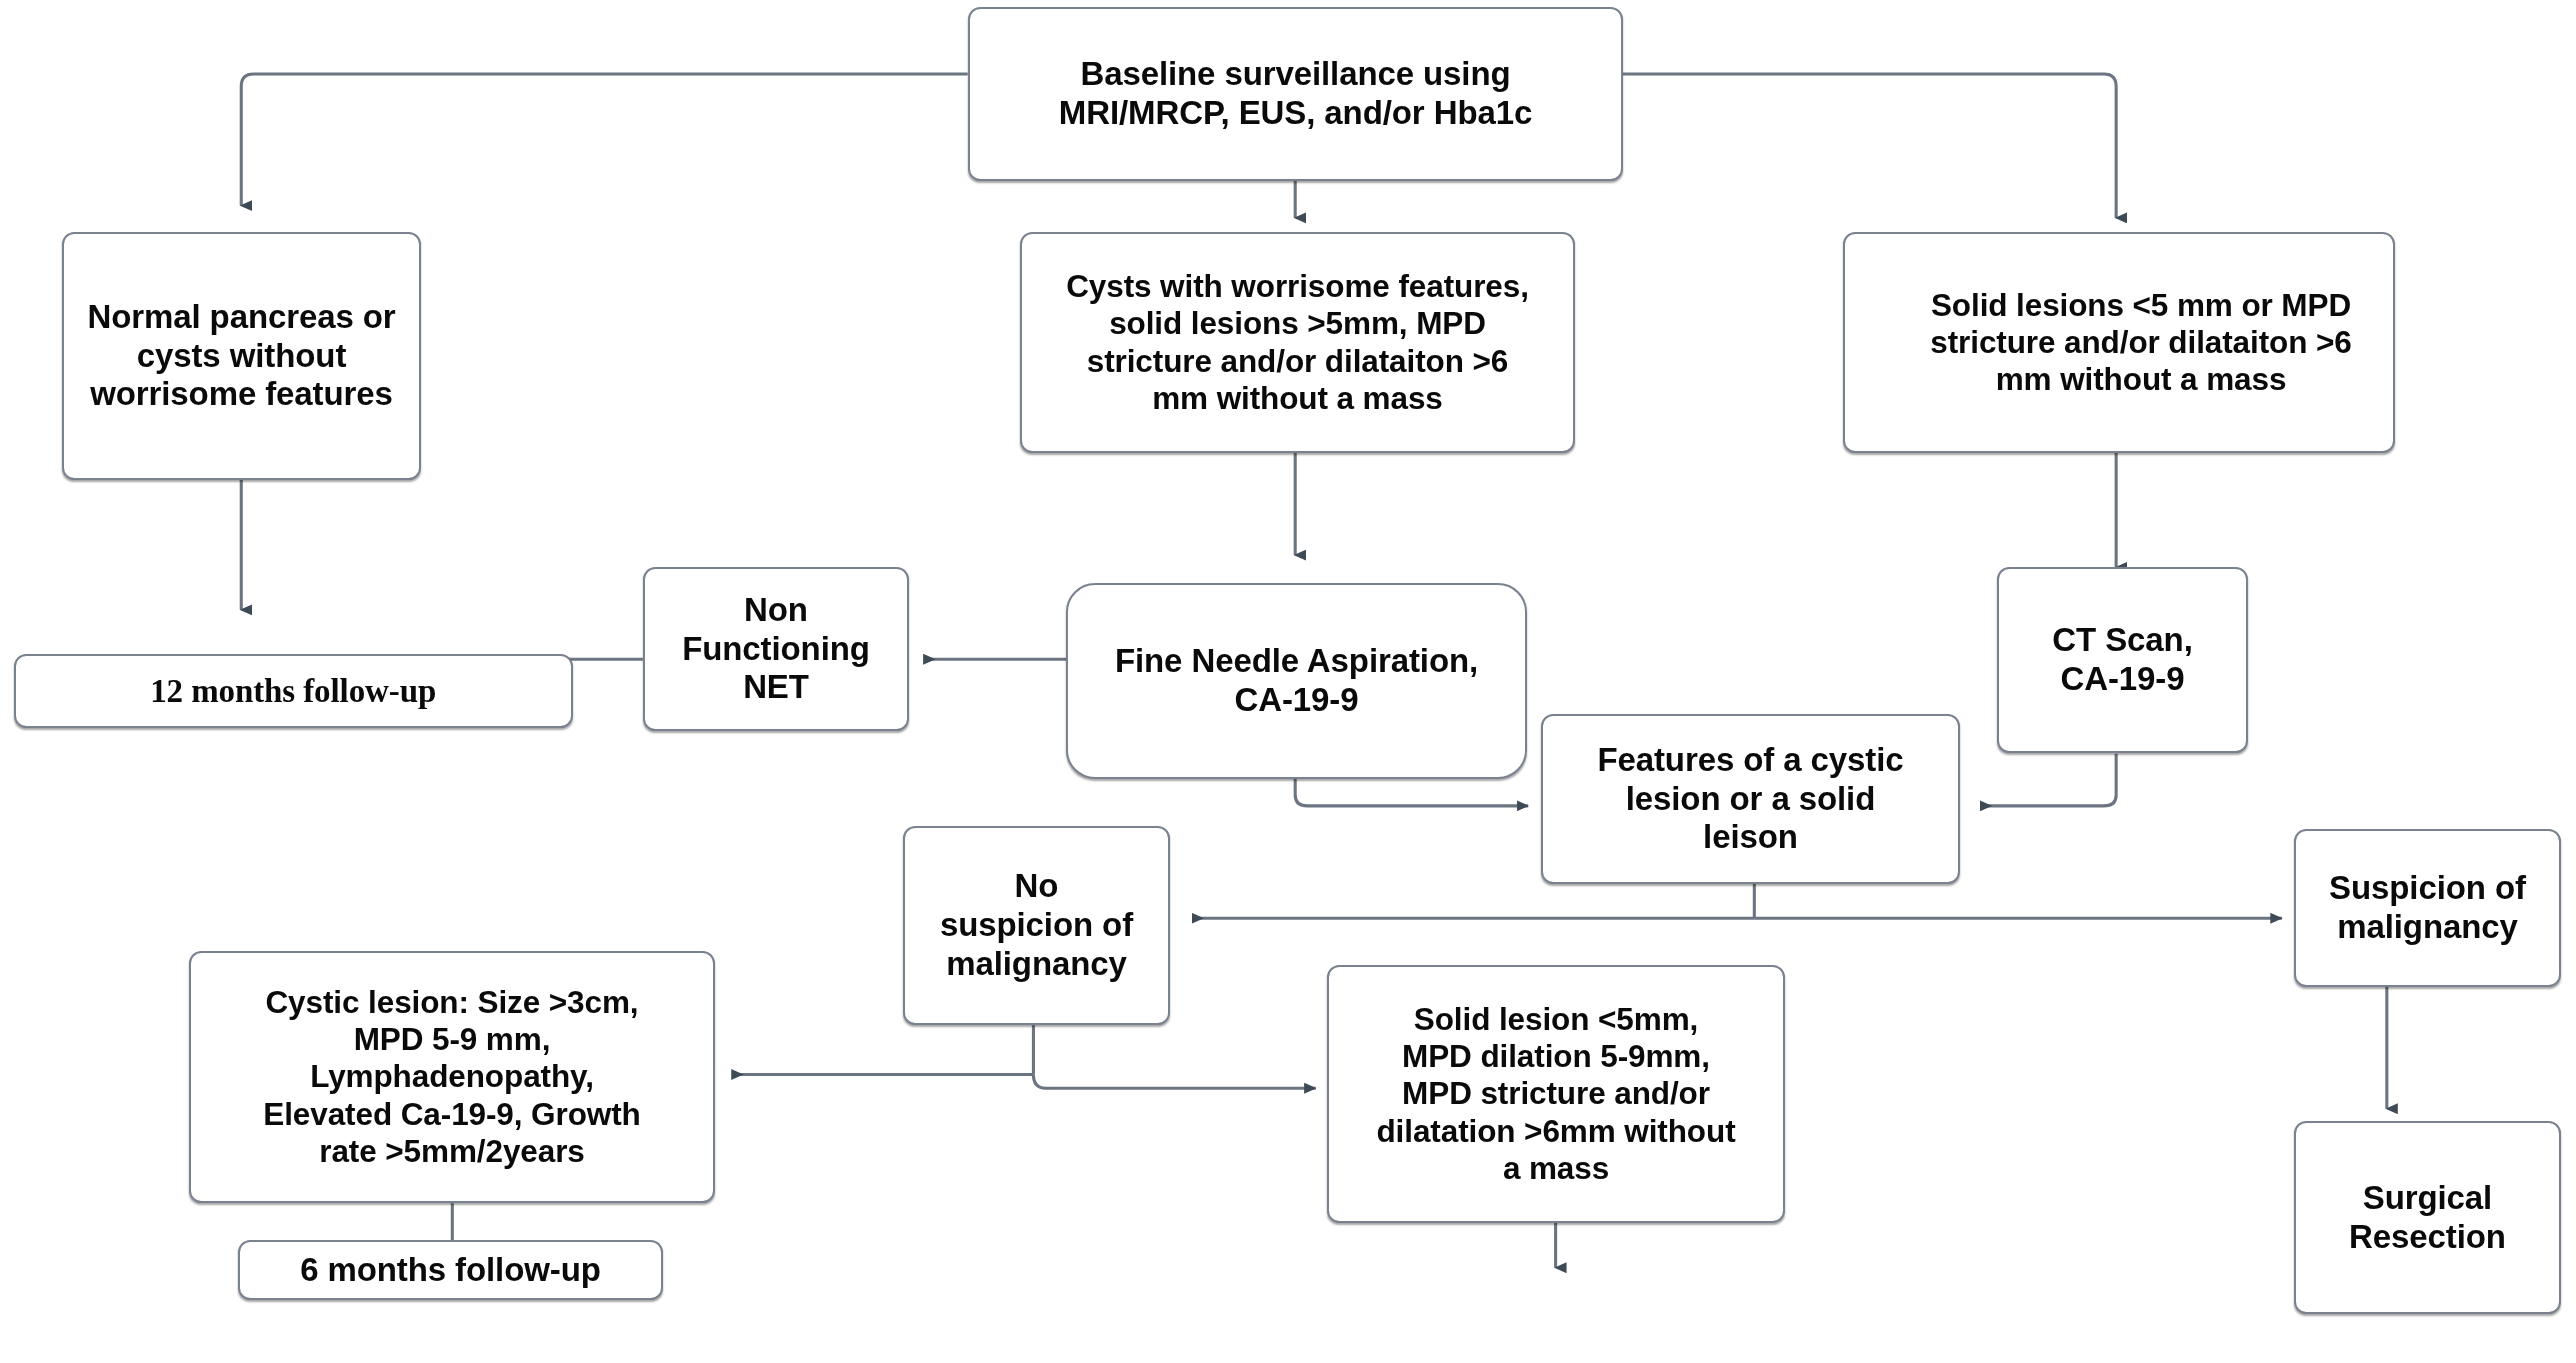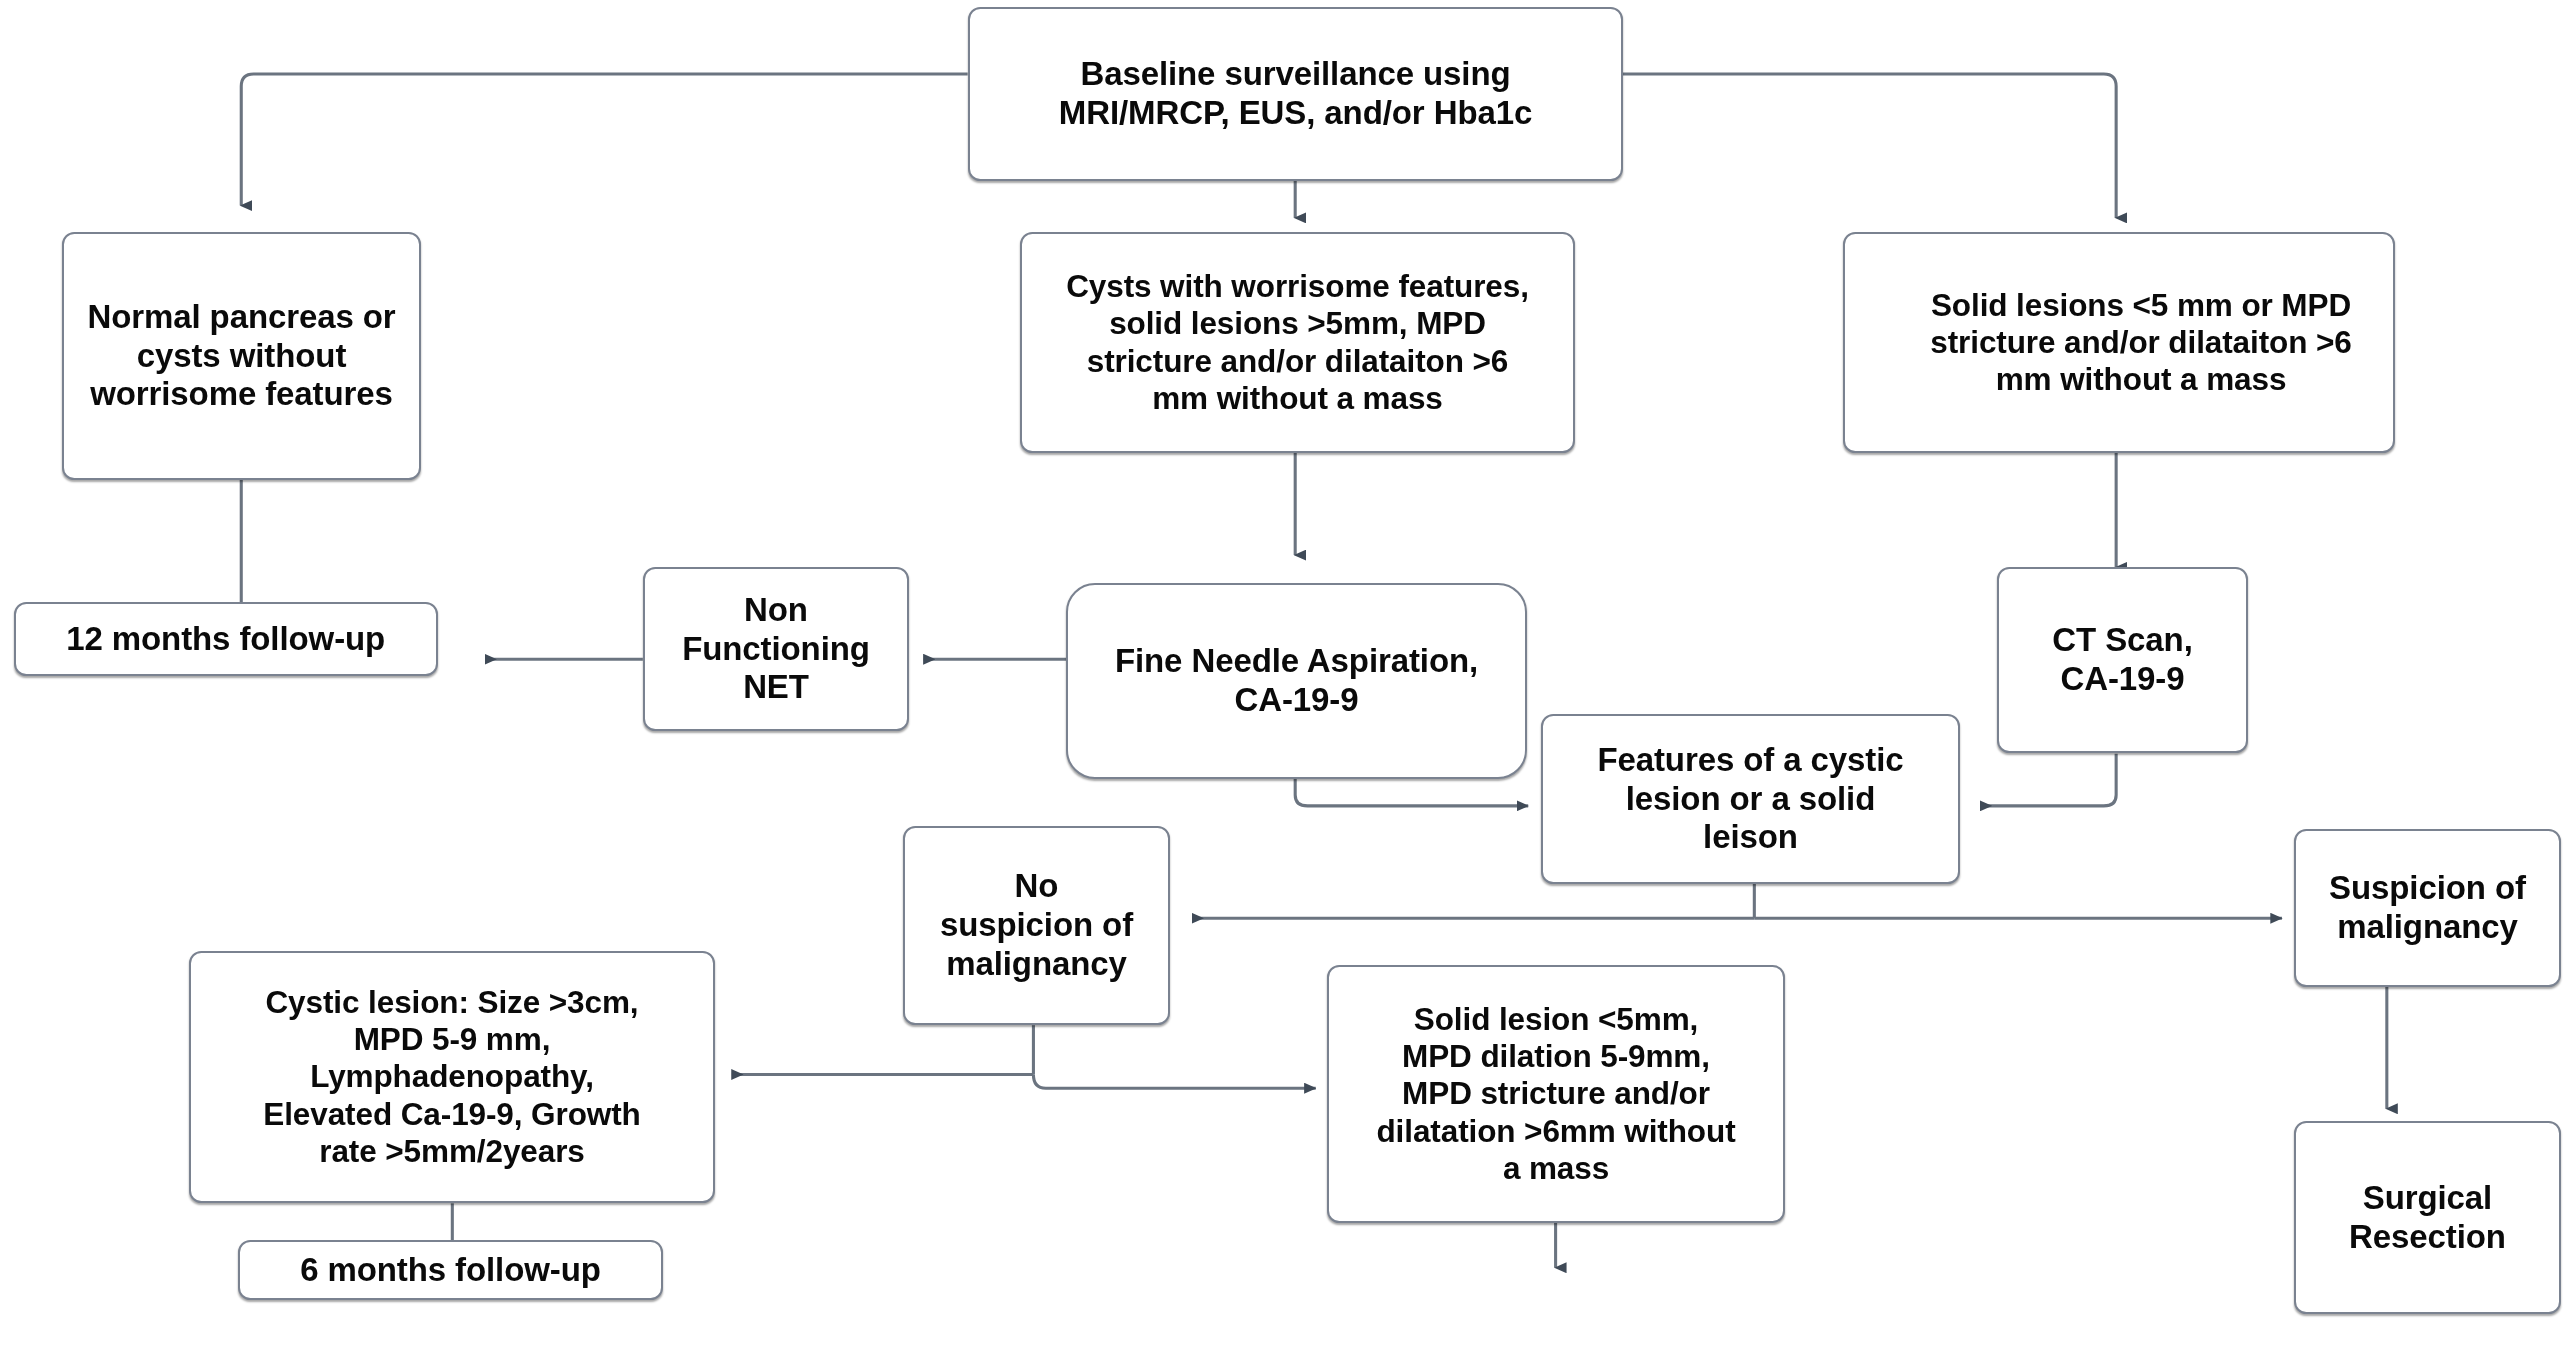--- a/index.html
+++ b/index.html
@@ -122,21 +122,21 @@
 stricture and/or dilataiton &gt;6
 mm without a mass</span>
   </div>
 
   <div class="node fs-46" style="left:1843px; top:232px; width:552px; height:221px;padding-left:44px;">
     <span class="label">Solid lesions &lt;5 mm or MPD
 stricture and/or dilataiton &gt;6
 mm without a mass</span>
   </div>
 
-  <div class="node fs-48" style="left:13.7px; top:602px; width:424px; height:74px;">
+  <div class="node fs-48" style="left:13.7px; top:654px; width:559px; height:74px;font-family:Liberation Serif, serif;">
     <span class="label">12 months follow-up</span>
   </div>
 
   <div class="node fs-48" style="left:643px; top:567px; width:266px; height:164px;">
     <span class="label">Non
 Functioning
 NET</span>
   </div>
 
   <div class="node fs-48" style="left:1066px; top:583px; width:461px; height:196px;border-radius:29px;">

